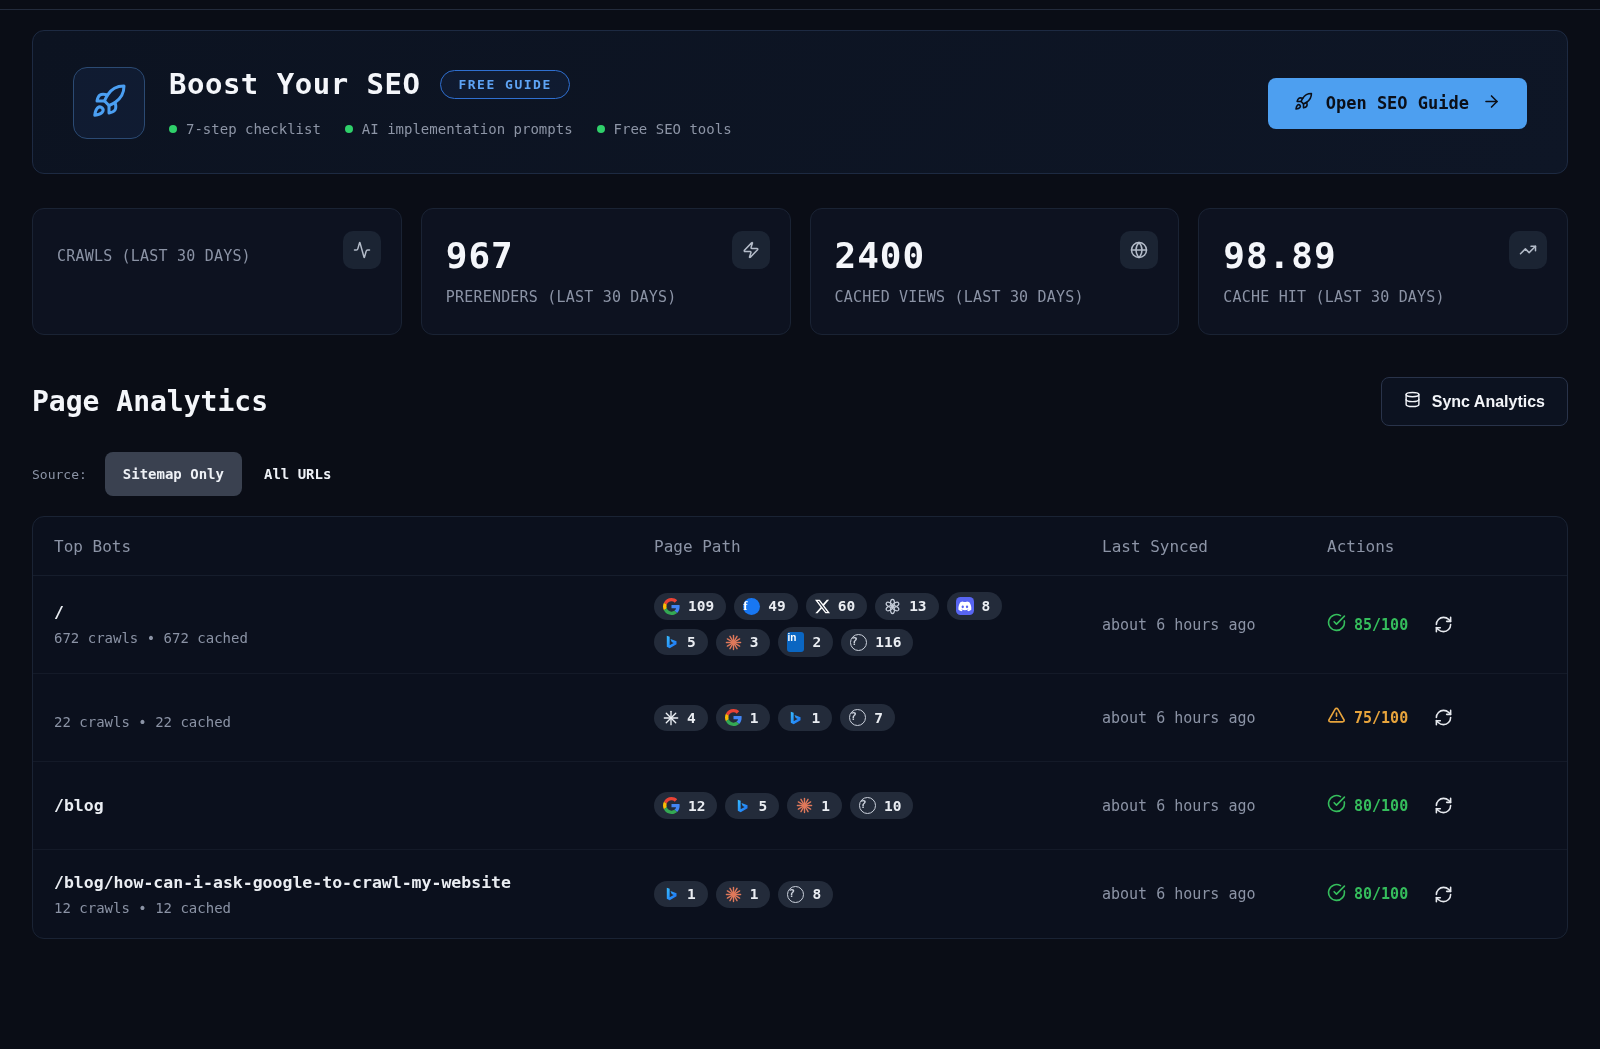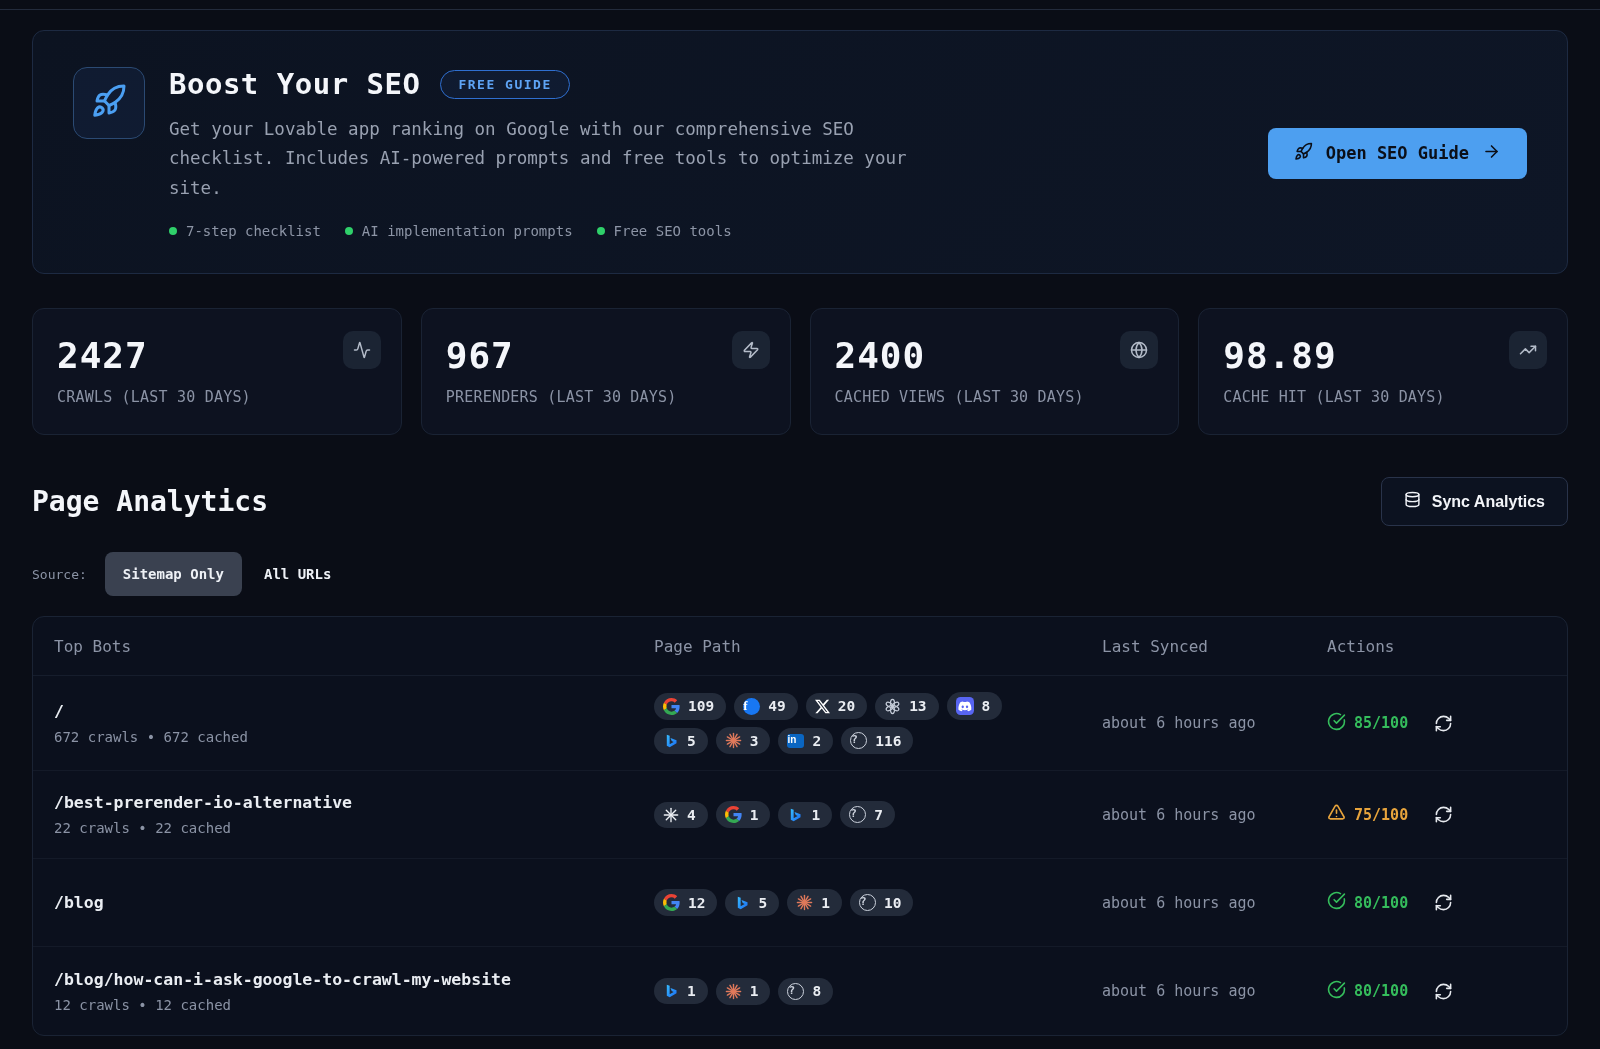--- a/index.html
+++ b/index.html
@@ -118,21 +118,21 @@
   .bot-badge {
     display:inline-flex; align-items:center; gap:8px;
     background:#232b3a; border-radius:999px;
     padding:5px 12px 5px 9px;
     font-size:14.5px; font-weight:bold; color:#eaedf2;
   }
   .bot-badge svg, .bot-badge .glyph-ic { display:block; }
   .fb-ic { width:17px; height:17px; border-radius:50%; background:#1877f2; color:#fff;
     display:inline-flex; align-items:center; justify-content:center;
     font-family:"Liberation Serif",serif; font-size:13px; font-weight:bold; }
-  .in-ic { width:17px; height:14px; border-radius:3px; background:#0a66c2; color:#fff;
+  .in-ic { width:17px; height:20px; border-radius:3px; background:#0a66c2; color:#fff;
     display:inline-flex; align-items:center; justify-content:center;
     font-family:"Liberation Sans",sans-serif; font-size:10px; font-weight:bold; }
   .q-ic { width:17px; height:17px; border:1.7px solid #ccd2dd; border-radius:50%; color:#ccd2dd;
     display:inline-flex; align-items:center; justify-content:center; font-size:11px; font-weight:bold; }
   .cell-sync { font-size:15px; color:#8b93a5; }
   .cell-actions { display:flex; align-items:center; gap:26px; }
   .score { display:inline-flex; align-items:center; gap:8px; font-size:15px; font-weight:bold; }
   .score.good { color:#35bd5c; }
   .score.warn { color:#e8a43c; }
   .refresh { background:none; border:none; color:#e6e9ee; cursor:pointer; padding:0; display:flex; }
@@ -149,21 +149,20 @@
           <path d="m12 15-3-3a22 22 0 0 1 2-3.95A12.88 12.88 0 0 1 22 2c0 2.72-.78 7.5-6 11a22.35 22.35 0 0 1-4 2z"></path>
           <path d="M9 12H4s.55-3.03 2-4c1.62-1.08 5 0 5 0"></path>
           <path d="M12 15v5s3.03-.55 4-2c1.08-1.62 0-5 0-5"></path>
         </svg></span>
   </div>
   <div class="banner-body">
     <div class="banner-title-row">
       <h1 class="banner-title">Boost Your SEO</h1>
       <span class="free-guide">FREE GUIDE</span>
     </div>
-    <p class="banner-desc">Get your Lovable app ranking on Google with our comprehensive SEO checklist. Includes AI-powered prompts and free tools to optimize your site.</p>
     <div class="features" id="features">
         <span class="feature">
           <span class="dot"></span>
           <span>7-step checklist</span>
         </span>
         <span class="feature">
           <span class="dot"></span>
           <span>AI implementation prompts</span>
         </span>
         <span class="feature">
@@ -182,21 +181,20 @@
     <span>Open SEO Guide</span>
     <span><svg width="19" height="19" viewBox="0 0 24 24" fill="none" stroke="currentColor" stroke-width="2" stroke-linecap="round" stroke-linejoin="round">
           <path d="M5 12h14"></path>
           <path d="m12 5 7 7-7 7"></path>
         </svg></span>
   </button>
 </section>
 
 <section class="stats" id="stats">
   <div class="stat-card">
-    <div class="stat-value">2427</div>
     <div class="stat-chip">
         <svg width="18" height="18" viewBox="0 0 24 24" fill="none" stroke="currentColor" stroke-width="2" stroke-linecap="round" stroke-linejoin="round">
           <path d="M22 12h-2.48a2 2 0 0 0-1.93 1.46l-2.35 8.36a.25.25 0 0 1-.48 0L9.24 2.18a.25.25 0 0 0-.48 0l-2.35 8.36A2 2 0 0 1 4.49 12H2"></path>
         </svg>
       </div>
     <div class="stat-label">CRAWLS (LAST 30 DAYS)</div>
   </div>
 
   <div class="stat-card">
     <div class="stat-value">967</div>
@@ -276,21 +274,21 @@
             <span class="bot-count">109</span>
           </span>
           <span class="bot-badge">
             <span class="fb-ic glyph-ic">f</span>
             <span class="bot-count">49</span>
           </span>
           <span class="bot-badge">
             <svg width="15" height="15" viewBox="0 0 24 24">
               <path fill="#fff" d="M18.901 1.153h3.68l-8.04 9.19L24 22.846h-7.406l-5.8-7.584-6.638 7.584H.474l8.6-9.83L0 1.154h7.594l5.243 6.932ZM17.61 20.644h2.039L6.486 3.24H4.298Z"></path>
             </svg>
-            <span class="bot-count">20</span>
+            <span class="bot-count">60</span>
           </span>
           <span class="bot-badge">
             <svg width="17" height="17" viewBox="0 0 24 24" fill="none" stroke="#c3cad6" stroke-width="1.7">
               <ellipse cx="12" cy="7" rx="2.8" ry="5"></ellipse>
               <ellipse cx="12" cy="17" rx="2.8" ry="5"></ellipse>
               <ellipse cx="12" cy="7" rx="2.8" ry="5" transform="rotate(60 12 12)"></ellipse>
               <ellipse cx="12" cy="17" rx="2.8" ry="5" transform="rotate(60 12 12)"></ellipse>
               <ellipse cx="12" cy="7" rx="2.8" ry="5" transform="rotate(120 12 12)"></ellipse>
               <ellipse cx="12" cy="17" rx="2.8" ry="5" transform="rotate(120 12 12)"></ellipse>
             </svg>
@@ -350,21 +348,20 @@
               <path d="M21 3v5h-5"></path>
               <path d="M21 12a9 9 0 0 1-9 9 9.75 9.75 0 0 1-6.74-2.74L3 16"></path>
               <path d="M3 21v-5h5"></path>
             </svg>
           </button>
     </div>
   </div>
 
   <div class="trow">
     <div class="cell-path">
-      <div class="path">/best-prerender-io-alternative</div>
       <div class="meta">22 crawls • 22 cached</div>
     </div>
     <div class="cell-bots">
           <span class="bot-badge">
             <svg width="16" height="16" viewBox="0 0 24 24" stroke="#eef1f6" stroke-width="2" stroke-linecap="round">
               <path d="M2 12h20"></path>
               <path d="M12 2v20"></path>
               <path d="M4.93 4.93l14.14 14.14"></path>
               <path d="M19.07 4.93 4.93 19.07"></path>
             </svg>

